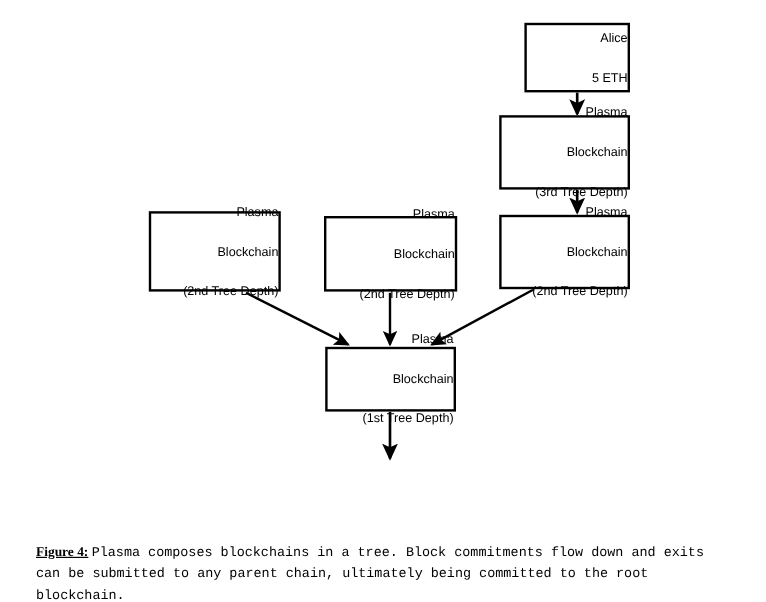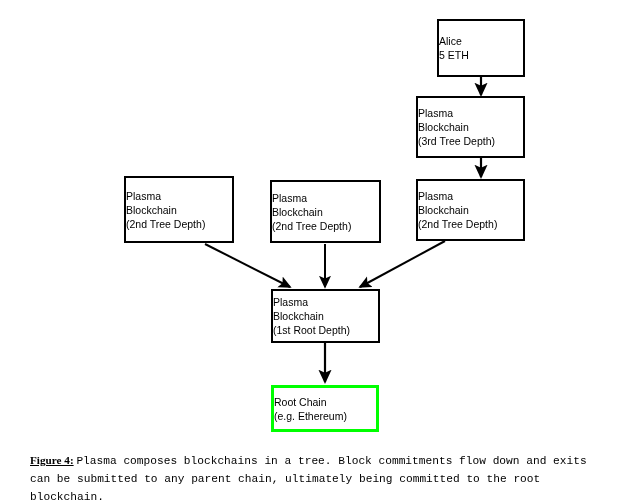--- a/index.html
+++ b/index.html
@@ -31,28 +31,29 @@
     height: 448px;
   }
 
   .node-box {
     position: absolute;
     box-sizing: border-box;
     background: #ffffff;
     border: 2px solid #000000;
     display: flex;
     flex-direction: column;
-    align-items: flex-start;
+    align-items: flex-end;
     justify-content: center;
     text-align: center;
     font-family: "Liberation Sans", sans-serif;
     font-size: 10.5px;
     line-height: 14px;
     color: #000000;
     z-index: 2;
+    gap: 19px;
   }
 
   .node-box.root-chain {
     border: 3px solid #00ff00;
   }
 
   .node-line {
     display: block;
     white-space: nowrap;
   }
@@ -127,26 +128,22 @@
 
   <div class="node-box" style="left:416px; top:179px; width:109px; height:62px;">
     <span class="node-line">Plasma</span>
     <span class="node-line">Blockchain</span>
     <span class="node-line">(2nd Tree Depth)</span>
   </div>
 
   <div class="node-box" style="left:271px; top:289px; width:109px; height:54px;">
     <span class="node-line">Plasma</span>
     <span class="node-line">Blockchain</span>
-    <span class="node-line">(1st Root Depth)</span>
+    <span class="node-line">(1st Tree Depth)</span>
   </div>
 
-  <div class="node-box root-chain" style="left:271px; top:385px; width:108px; height:47px;">
-    <span class="node-line">Root Chain</span>
-    <span class="node-line">(e.g. Ethereum)</span>
-  </div>
 
 </div>
 
 <div class="caption">
   <span class="caption-label">Figure 4:</span>
   <span class="caption-text">Plasma composes blockchains in a tree.  Block commitments flow down and exits can be submitted to any parent chain, ultimately being committed to the root blockchain.</span>
 </div>
 
 </body></html>

